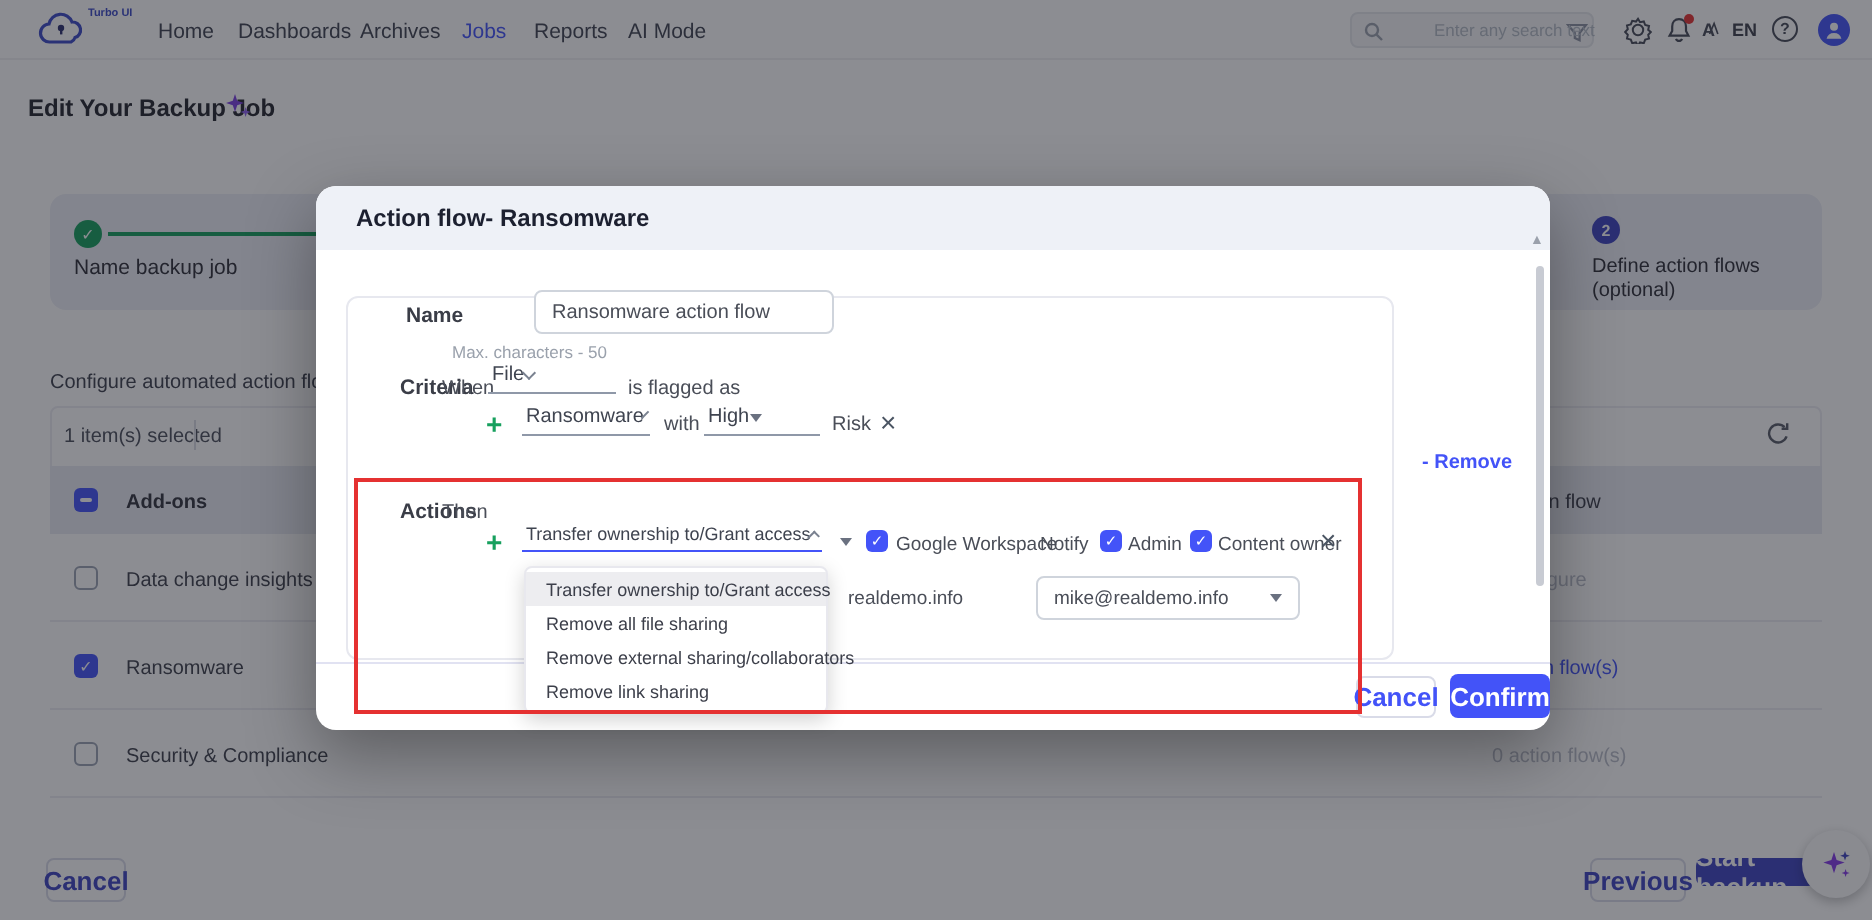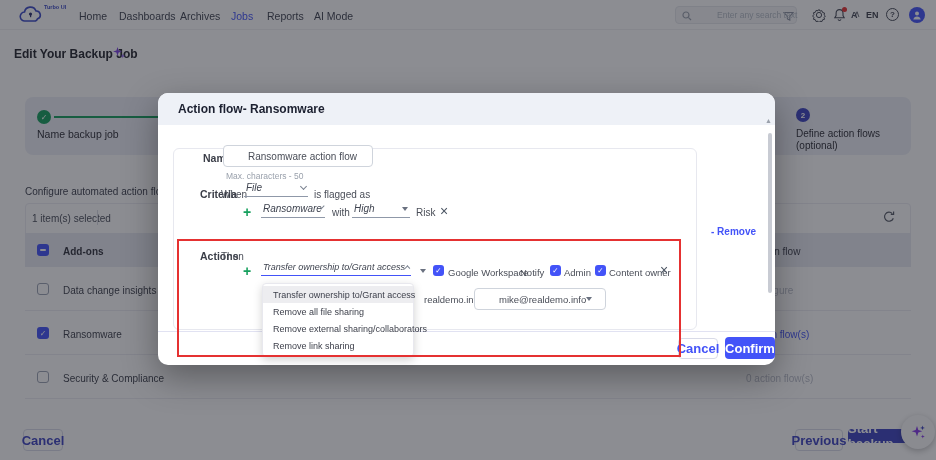--- a/index.html
+++ b/index.html
@@ -68,22 +68,22 @@
     box-shadow:0 12px 34px rgba(0,0,0,.35); z-index:100; }
   .modal-head { left:0; top:0; width:617px; height:32px; background:#eef1f7; border-radius:10px 10px 0 0; }
   .modal-title { left:20px; top:9px; font-size:12px; font-weight:bold; color:#1c2030; }
   .scroll-thumb { left:610px; top:40px; width:4px; height:160px; background:#c8cbd3; border-radius:2px; }
   .scroll-arrow { left:607px; top:24px; font-size:7px; color:#9aa0ab; }
   .groupbox { left:15px; top:55px; width:524px; height:182px; border:1px solid #e7e8ef; border-radius:6px; }
   .flabel { font-size:10.5px; font-weight:bold; color:#3a3d47;padding-left:15px; }
   .ftext  { font-size:10px; color:#4a4e58; }
   .hint { font-size:8.5px; color:#9aa1ac; }
   .input { border:1px solid #cfd4dc; border-radius:4px; background:#fff; font-size:10px; color:#4a4e58;
-    display:flex; align-items:center; padding:0 24px; font-family:"Liberation Sans",sans-serif; }
-  .usel { border-bottom:1px solid #8f98a8; display:flex; align-items:center; justify-content:space-between; padding:0 2px 3px 2px;font-style:italic; }
+    display:flex; align-items:center; padding:0 8px; font-family:"Liberation Sans",sans-serif;margin-left:44px; }
+  .usel { border-bottom:1px solid #8f98a8; display:flex; align-items:center; justify-content:flex-start; padding:0 2px 3px 2px; }
   .usel .t { font-size:10px; color:#3f4450; }
   .usel.blue { border-bottom:1.5px solid #4353f8; }
   .usel.blue .t { font-size:9px; }
   .chev { display:inline-block; width:5px; height:5px; border-right:1.4px solid #7a8290; border-bottom:1.4px solid #7a8290; transform:rotate(45deg); margin-top:-2px; }
   .chev.up { transform:rotate(-135deg); margin-top:2px; }
   .tri { width:0; height:0; border-left:3.5px solid transparent; border-right:3.5px solid transparent; border-top:4.5px solid #6a7180; }
   .plus { font-size:14px; font-weight:bold; color:#17a05e; }
   .xicn { font-size:14px; color:#4b5563; }
   .rml { font-size:10px; font-weight:bold; color:#4353f8; }
   .menu { left:104px; top:190px; width:152px; background:#fff; border:1px solid #e8e8ee; border-radius:4px;

